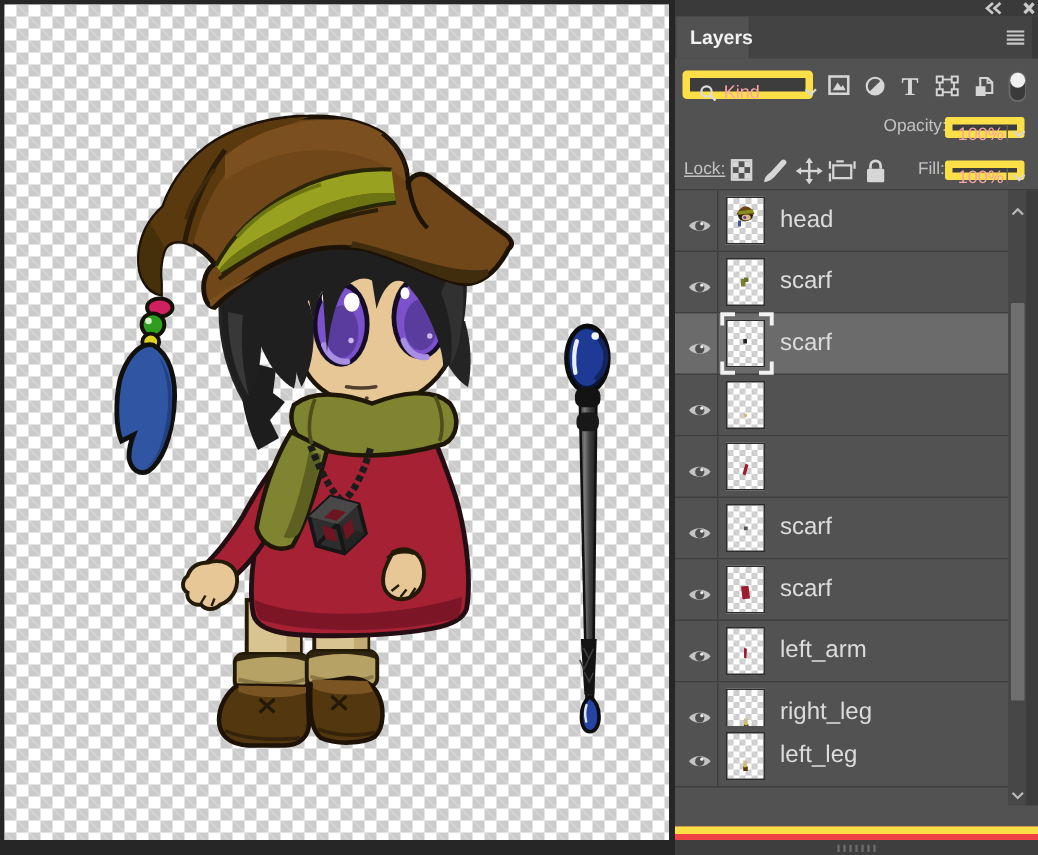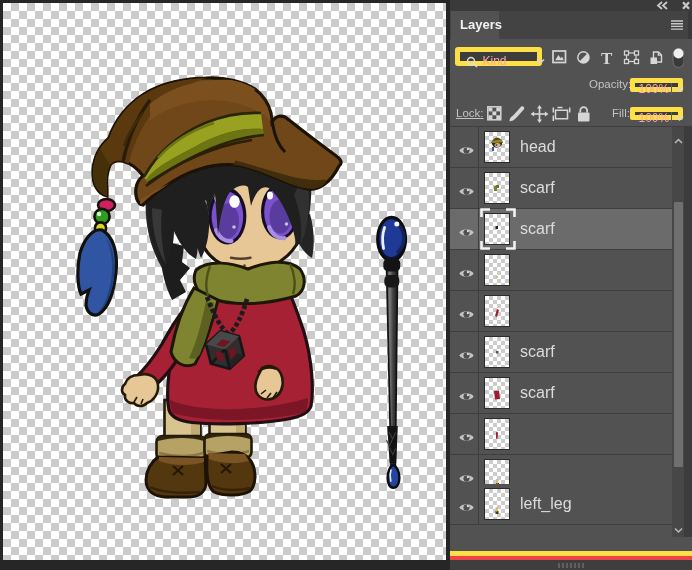--- a/index.html
+++ b/index.html
@@ -486,37 +486,39 @@
         <circle cx="7.5" cy="5.6" r="3.1" fill="#4f4f4f"></circle>
         <circle cx="8.9" cy="4.1" r="1.1" fill="#ececec"></circle>
       </svg>
     </div>
     <div class="thumb" id="th7">
             <svg width="24" height="30" style="position:absolute">
               <path d="M11 13 L13 13.5 L12.5 20 L11 19.5 Z" fill="#9c1d30"></path>
             </svg>
           </div>
 
+    <div class="lname">left_arm</div>
   </div>
         <div class="lrow" style="top:455px">
     <div class="eyecol">
       <svg class="abs" style="left:9px;top:17.5px" width="15" height="11" viewBox="0 0 15 11">
         <path d="M0.3 5.5 C3.2 1.1 11.8 1.1 14.7 5.5 C11.8 9.9 3.2 9.9 0.3 5.5 Z" fill="#c4c4c4"></path>
         <circle cx="7.5" cy="5.6" r="3.1" fill="#4f4f4f"></circle>
         <circle cx="8.9" cy="4.1" r="1.1" fill="#ececec"></circle>
       </svg>
     </div>
     <div class="thumb" id="th8">
             <svg width="24" height="30" style="position:absolute">
               <rect x="11" y="19" width="2.5" height="4" fill="#cdbd8d"></rect>
               <rect x="11" y="23" width="3" height="3" fill="#54370f"></rect>
               <rect x="11.5" y="22" width="1.5" height="1.5" fill="#d3c922"></rect>
             </svg>
           </div>
 
+    <div class="lname">right_leg</div>
   </div>
         <div class="lrow" style="top:484px">
     <div class="eyecol">
       <svg class="abs" style="left:9px;top:17.5px" width="15" height="11" viewBox="0 0 15 11">
         <path d="M0.3 5.5 C3.2 1.1 11.8 1.1 14.7 5.5 C11.8 9.9 3.2 9.9 0.3 5.5 Z" fill="#c4c4c4"></path>
         <circle cx="7.5" cy="5.6" r="3.1" fill="#4f4f4f"></circle>
         <circle cx="8.9" cy="4.1" r="1.1" fill="#ececec"></circle>
       </svg>
     </div>
     <div class="thumb" id="th9">

